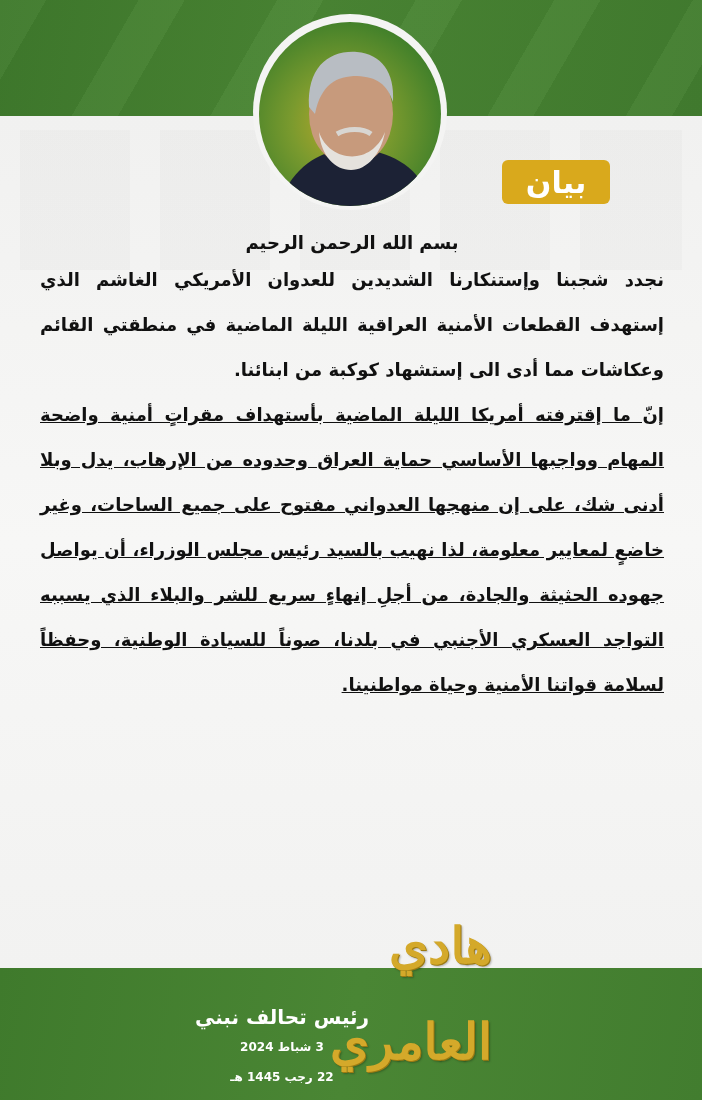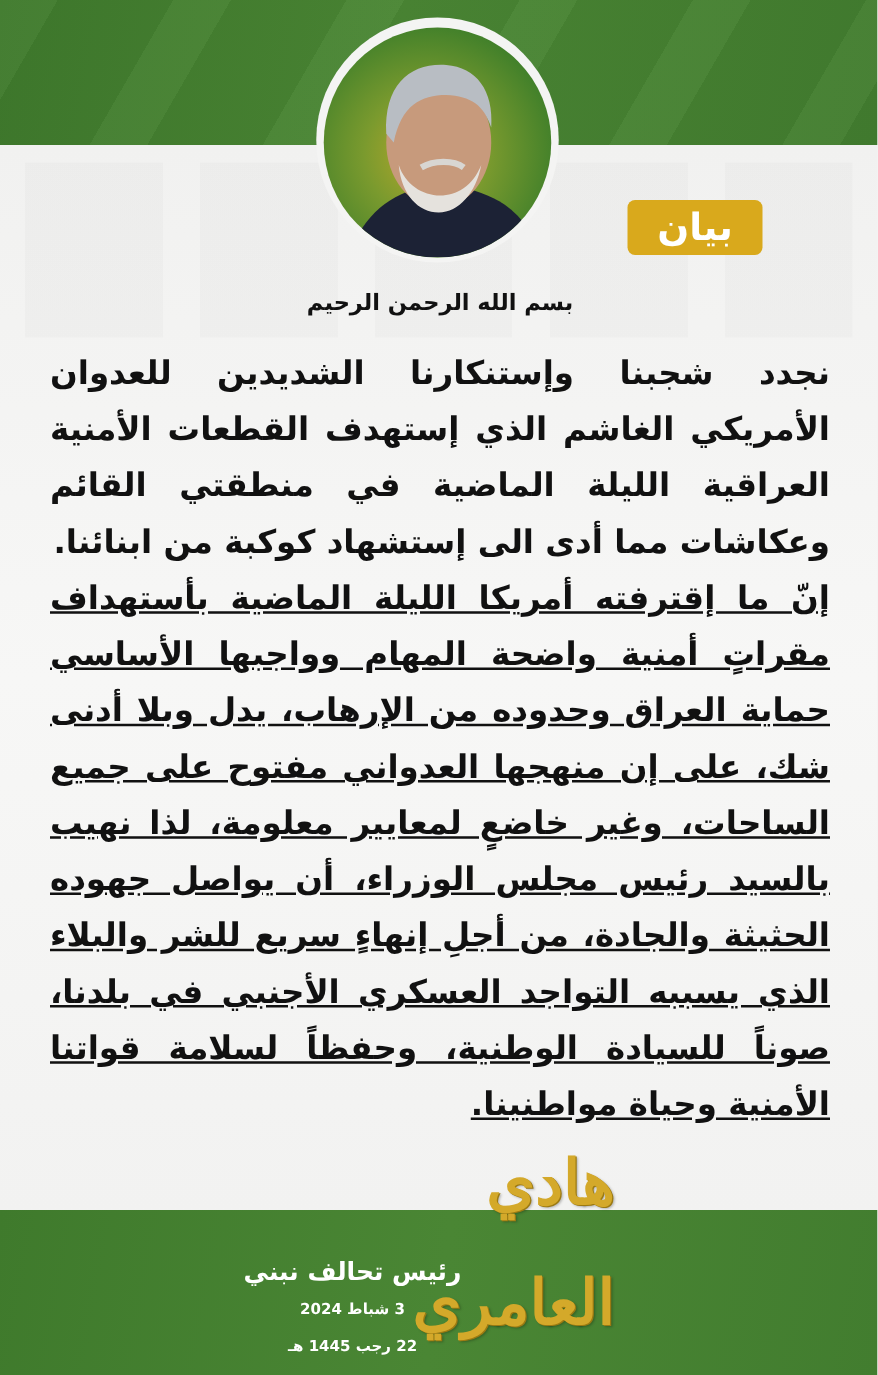--- a/index.html
+++ b/index.html
@@ -43,24 +43,24 @@
     background:#d9a91c; border-radius:6px;
     color:#fff; font-size:30px; font-weight:bold;
     display:flex; align-items:center; justify-content:center;
     direction:rtl;
   }
   .statement {
     position:absolute; left:40px; top:232px; width:624px;
     direction:rtl; color:#111;
   }
   .basmala {
-    text-align:center; font-size:18px; font-weight:bold; margin-bottom:24px;
+    text-align:center; font-size:18px; font-weight:bold; margin-bottom:4px;
   }
   .para {
-    font-size:26px; font-weight:bold; line-height:45px;
+    font-size:18px; font-weight:bold; line-height:45px;
     text-align:justify; text-align-last:right;
   }
   .para + .para { margin-top:0;text-decoration:underline; }
   .signature {
     position:absolute; left:210px; top:898px; width:282px; height:96px;
     direction:rtl; text-align:right;
     font-family:"DejaVu Serif", serif; font-size:50px; font-weight:bold;
     color:#d4a92a; line-height:96px;
     text-shadow:1px 1px 0 #9c7a12, 2px 2px 2px rgba(0,0,0,0.25);
     letter-spacing:2px;

